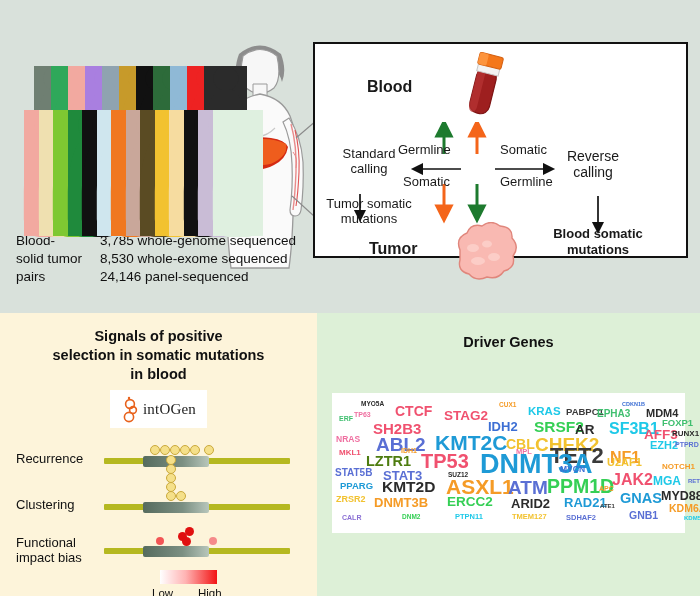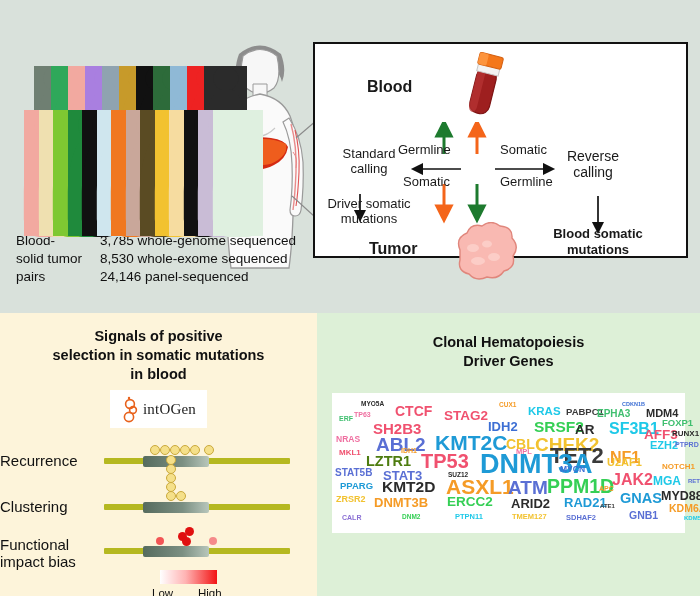--- a/index.html
+++ b/index.html
@@ -40,21 +40,21 @@
   #stats .nums{position:absolute;left:84px;top:0;}
   #stats .nums div{white-space:nowrap;}
 
   
   #bl-title{position:absolute;left:0;top:327px;width:317px;text-align:center;
      font-size:14.5px;font-weight:bold;color:#111;line-height:1.3;}
   #intogen{position:absolute;left:110px;top:390px;width:97px;height:38px;
      background:#fff;display:flex;align-items:center;justify-content:center;}
   #intogen .ilogo{font-family:"Liberation Serif",serif;font-size:15px;color:#222;letter-spacing:.2px;}
   .sig-row{position:absolute;left:0;width:317px;height:46px;}
-  .sig-label{position:absolute;left:0;font-size:15px;color:#111;line-height:1.15;}
+  .sig-label{position:absolute;left:16px;font-size:13px;color:#111;line-height:1.15;}
   .track{position:absolute;left:104px;width:186px;height:6px;background:#b5b820;border-radius:1px;}
   .domain{position:absolute;left:39px;width:66px;height:11px;top:-2.5px;
      background:linear-gradient(90deg,#566b5e 0%,#7b8f82 60%,#b8c6bb 100%);border-radius:2px;}
   .mut{position:absolute;width:8px;height:8px;border-radius:50%;
      background:#f5e08a;border:1.2px solid #caa93c;}
   .mutr{position:absolute;border-radius:50%;}
   #grad{position:absolute;left:160px;width:57px;height:14px;
      background:linear-gradient(90deg,#ffffff 0%,#ffb3b3 45%,#f21414 100%);}
   .gl{position:absolute;font-size:11.5px;color:#111;}
 
@@ -289,21 +289,21 @@
     </svg>
 
     <div class="dlabel dbold" style="left:52px;top:34px;font-size:16px;">Blood</div>
     <div class="dlabel dbold" style="left:54px;top:196px;font-size:16px;">Tumor</div>
 
     <div class="dlabel" style="left:18px;top:102px;font-size:13px;text-align:center;width:72px;">
       <div>Standard</div>
       <div>calling</div>
     </div>
     <div class="dlabel" style="left:6px;top:152px;font-size:13px;text-align:center;width:96px;">
-      <div>Driver somatic</div>
+      <div>Tumor somatic</div>
       <div>mutations</div>
     </div>
     <div class="dlabel" style="left:240px;top:104px;font-size:14px;text-align:center;width:76px;">
       <div>Reverse</div>
       <div>calling</div>
     </div>
     <div class="dlabel dbold" style="left:228px;top:182px;font-size:13px;text-align:center;width:110px;line-height:1.25;">
       <div>Blood somatic</div>
       <div>mutations</div>
     </div>
@@ -368,21 +368,20 @@
       <div class="mutr" style="left:81px;top:-21px;width:9px;height:9px;background:#e01010;"></div>
       <div class="mutr" style="left:78px;top:-11px;width:9px;height:9px;background:#e01010;"></div>
       <div class="mutr" style="left:105px;top:-11px;width:8px;height:8px;background:#f58a8a;"></div>
     </div>
     <div id="grad" style="top:36px;"></div>
     <div class="gl" style="left:152px;top:53px;">Low</div>
     <div class="gl" style="left:198px;top:53px;">High</div>
   </div>
 
   <div id="br-title">
-    <div>Clonal Hematopoiesis</div>
     <div>Driver Genes</div>
   </div>
   <div id="cloudbox">
       <span class="gene" style="left: 29px; top: 8px; font-size: 6.5px; color: rgb(43, 43, 43);">MYO5A</span>
       <span class="gene" style="left: 22px; top: 18px; font-size: 7px; color: rgb(239, 111, 160);">TP63</span>
       <span class="gene" style="left: 7px; top: 22px; font-size: 7px; color: rgb(63, 191, 111);">ERF</span>
       <span class="gene" style="left: 63px; top: 11px; font-size: 14px; color: rgb(240, 81, 111);">CTCF</span>
       <span class="gene" style="left: 112px; top: 16px; font-size: 13.5px; color: rgb(240, 81, 111);">STAG2</span>
       <span class="gene" style="left: 167px; top: 9px; font-size: 6.5px; color: rgb(245, 155, 38);">CUX1</span>
       <span class="gene" style="left: 196px; top: 13px; font-size: 11.5px; color: rgb(30, 201, 232);">KRAS</span>

